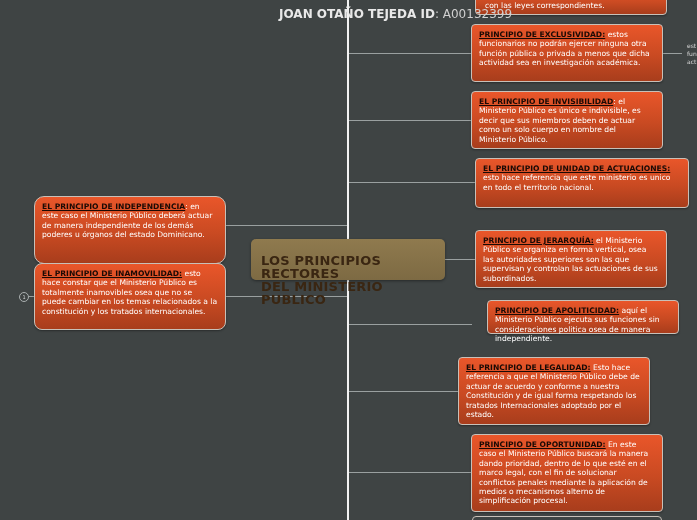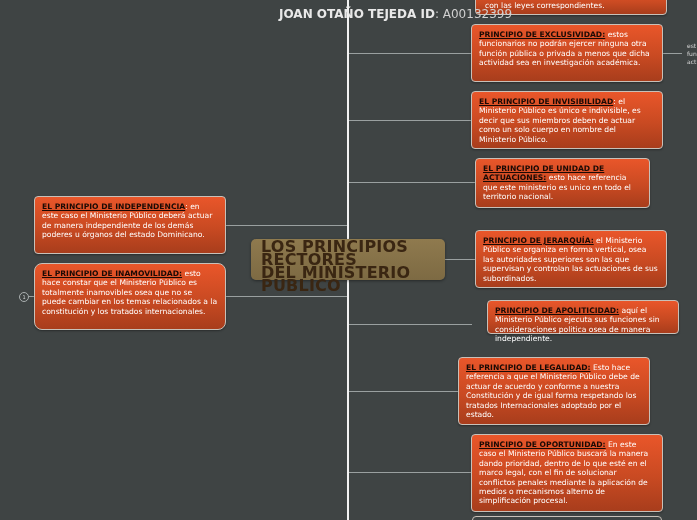--- a/index.html
+++ b/index.html
@@ -59,23 +59,23 @@
       position: absolute;
       left: 251px;
       top: 239px;
       width: 194px;
       height: 41px;
       box-sizing: border-box;
       border-radius: 5px;
       background: linear-gradient(to bottom, #8f7a4e 0%, #7d6a43 100%);
       color: #3a2612;
       font-weight: bold;
-      font-size: 16px;
+      font-size: 13px;
       line-height: 13px;
-      padding: 1px 10px;
+      padding: 15px 10px;
       letter-spacing: 0.2px;
       box-shadow: 0 1px 3px rgba(0,0,0,0.4);
     }
     .side-note {
       position: absolute;
       left: 687px;
       top: 42px;
       font-size: 6px;
       line-height: 8px;
       color: #d8d8d8;
@@ -140,21 +140,21 @@
 </div>
 
 <div class="node" style="left:471px; top:24px; width:192px; height:58px;">
   <span class="title">PRINCIPIO DE EXCLUSIVIDAD:</span><span> estos funcionarios  no podrán ejercer ninguna otra función pública o privada  a menos que dicha actividad sea en investigación académica.</span>
 </div>
 
 <div class="node" style="left:471px; top:91px; width:192px; height:58px;">
   <span class="title">EL PRINCIPIO DE INVISIBILIDAD</span><span>: el Ministerio Público es único e indivisible, es decir que sus miembros deben de actuar como un solo cuerpo en nombre del Ministerio Público.</span>
 </div>
 
-<div class="node" style="left:475px; top:158px; width:175px; height:50px;">
+<div class="node" style="left:475px; top:158px; width:214px; height:50px;">
   <span class="title">EL PRINCIPIO DE UNIDAD DE ACTUACIONES:</span><span> esto hace referencia que este ministerio es unico en todo el territorio nacional.</span>
 </div>
 
 <div class="node" style="left:475px; top:230px; width:192px; height:58px;">
   <span class="title">PRINCIPIO DE JERARQUÍA:</span><span> el Ministerio Público  se  organiza  en forma vertical, osea las autoridades superiores son las que supervisan y controlan las actuaciones de sus subordinados.</span>
 </div>
 
 <div class="node" style="left:487px; top:300px; width:192px; height:34px;">
   <span class="title">PRINCIPIO DE APOLITICIDAD:</span><span> aquí el Ministerio Público ejecuta sus funciones sin consideraciones politica osea de manera independiente.</span>
 </div>
@@ -162,21 +162,21 @@
 <div class="node" style="left:458px; top:357px; width:192px; height:68px;">
   <span class="title">EL PRINCIPIO DE LEGALIDAD:</span><span> Esto hace referencia a que el Ministerio Público debe de actuar de acuerdo y conforme a nuestra Constitución  y de igual forma respetando los tratados Internacionales adoptado por el estado.</span>
 </div>
 
 <div class="node" style="left:471px; top:434px; width:192px; height:78px;">
   <span class="title">PRINCIPIO DE OPORTUNIDAD:</span><span> En este caso el Ministerio Público  buscará la manera dando prioridad, dentro de lo que esté en el marco legal, con el fin de solucionar conflictos penales mediante la aplicación de medios o mecanismos alterno de simplificación procesal.</span>
 </div>
 
 <div class="partial-bottom"></div>
 
-<div class="node" style="left:34px; top:196px; width:192px; height:58px;">
+<div class="node" style="left:34px; top:196px; width:192px; height:68px;border-radius:10px;">
   <span class="title">EL PRINCIPIO DE INDEPENDENCIA</span><span>: en este caso el Ministerio Público deberá actuar de manera independiente de los demás poderes u órganos del estado Dominicano.</span>
 </div>
 
 <div class="node" style="left:34px; top:263px; width:192px; height:67px;border-radius:8px;">
   <span class="title">EL PRINCIPIO DE INAMOVILIDAD:</span><span> esto hace constar que el Ministerio Público es totalmente inamovibles osea que no se puede cambiar en los temas relacionados a la constitución y los tratados internacionales.</span>
 </div>
 
 <div class="collapse-btn">
   <span>1</span>
 </div>

